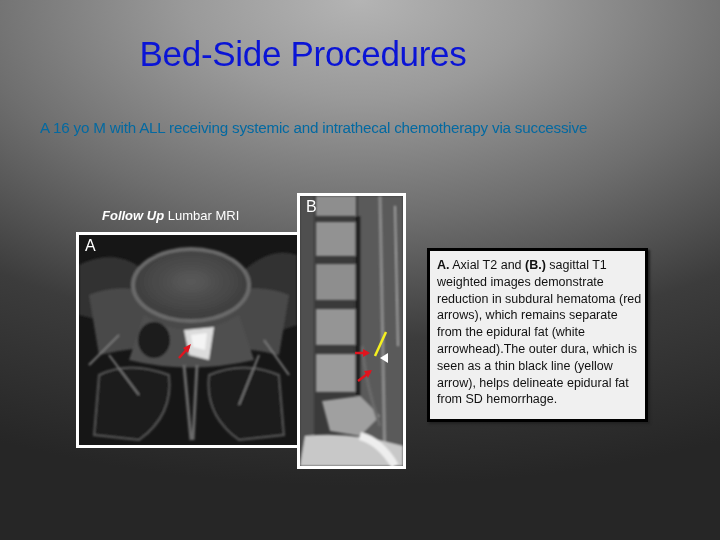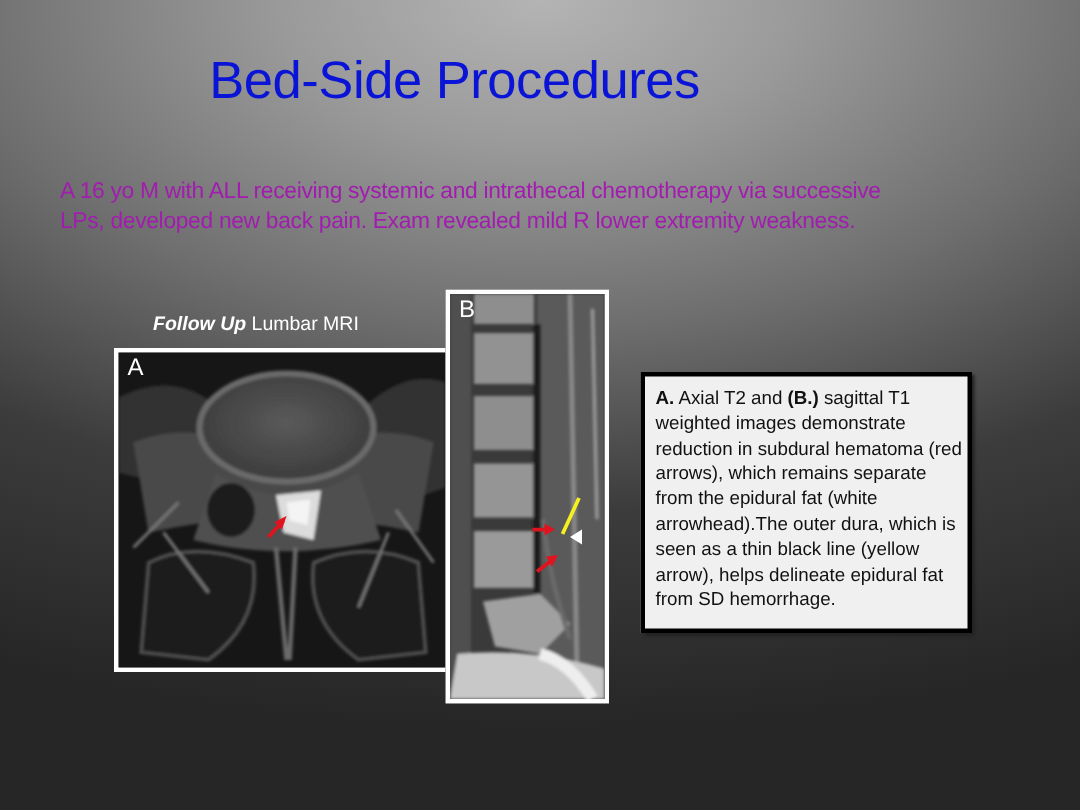--- a/index.html
+++ b/index.html
@@ -1,38 +1,37 @@
 <!DOCTYPE html>
 <html><head>
 <meta charset="utf-8">
 <style>
   html,body{margin:0;padding:0;}
   body{width:720px;height:540px;overflow:hidden;position:relative;
     background:radial-gradient(ellipse 120% 90% at 50% 0%, #b4b4b4 0%, #9a9a9a 20%, #6e6e6e 45%, #3c3c3c 70%, #262626 100%);
     font-family:"Liberation Sans",sans-serif;}
   .title{position:absolute;left:0;width:606px;top:34px;text-align:center;color:#0a14d6;font-size:35px;font-family:"Liberation Sans",sans-serif;letter-spacing:-0.3px;}
-  .intro{position:absolute;left:40px;top:118px;width:640px;color:#a21caf;font-size:15.2px;line-height:20px;letter-spacing:-0.2px;font-family:"Liberation Sans",sans-serif;}
+  .intro{position:absolute;left:40px;top:118px;width:640px;color:#0369a1;font-size:15.2px;line-height:20px;letter-spacing:-0.2px;font-family:"Liberation Sans",sans-serif;}
   .fu{position:absolute;left:77px;top:208px;color:#fff;font-size:13px;font-family:"Liberation Sans",sans-serif;margin-left:25px;}
   .fu b{font-style:italic;font-weight:bold;}
   .frame{position:absolute;border:3px solid #fff;overflow:hidden;background:#111;}
   #fa{left:76px;top:232px;width:218px;height:210px;}
   #fb{left:297px;top:193px;width:103px;height:270px;z-index:2;}
   .lbl{position:absolute;color:#fff;font-size:16px;font-family:"Liberation Sans",sans-serif;z-index:3;}
   .caption{position:absolute;left:427px;top:248px;width:221px;height:174px;background:#f0f0f0;border:3px solid #000;box-shadow:2px 2px 2px #222;padding:6px 0 0 7px;box-sizing:border-box;font-size:12.5px;line-height:16.8px;color:#111;font-family:"Liberation Sans",sans-serif;}
   .caption b{font-weight:bold;}
   svg{display:block;}
 </style>
 </head>
 <body>
 
 <div class="title">Bed-Side Procedures</div>
 
 <div class="intro">
   <div>A 16 yo M with ALL receiving systemic and intrathecal chemotherapy via successive</div>
-  <div>LPs, developed new back pain. Exam revealed mild R lower extremity weakness.</div>
 </div>
 
 <div class="fu"><b>Follow Up</b><span> Lumbar MRI</span></div>
 
 <div class="frame" id="fa">
   <span class="lbl" style="left:6px;top:2px;">A</span>
   <svg width="218" height="210" viewBox="0 0 218 210">
     <defs>
       <radialGradient id="vb" cx="50%" cy="45%" r="60%">
           <stop offset="0" stop-color="#5a5a5a"></stop>

